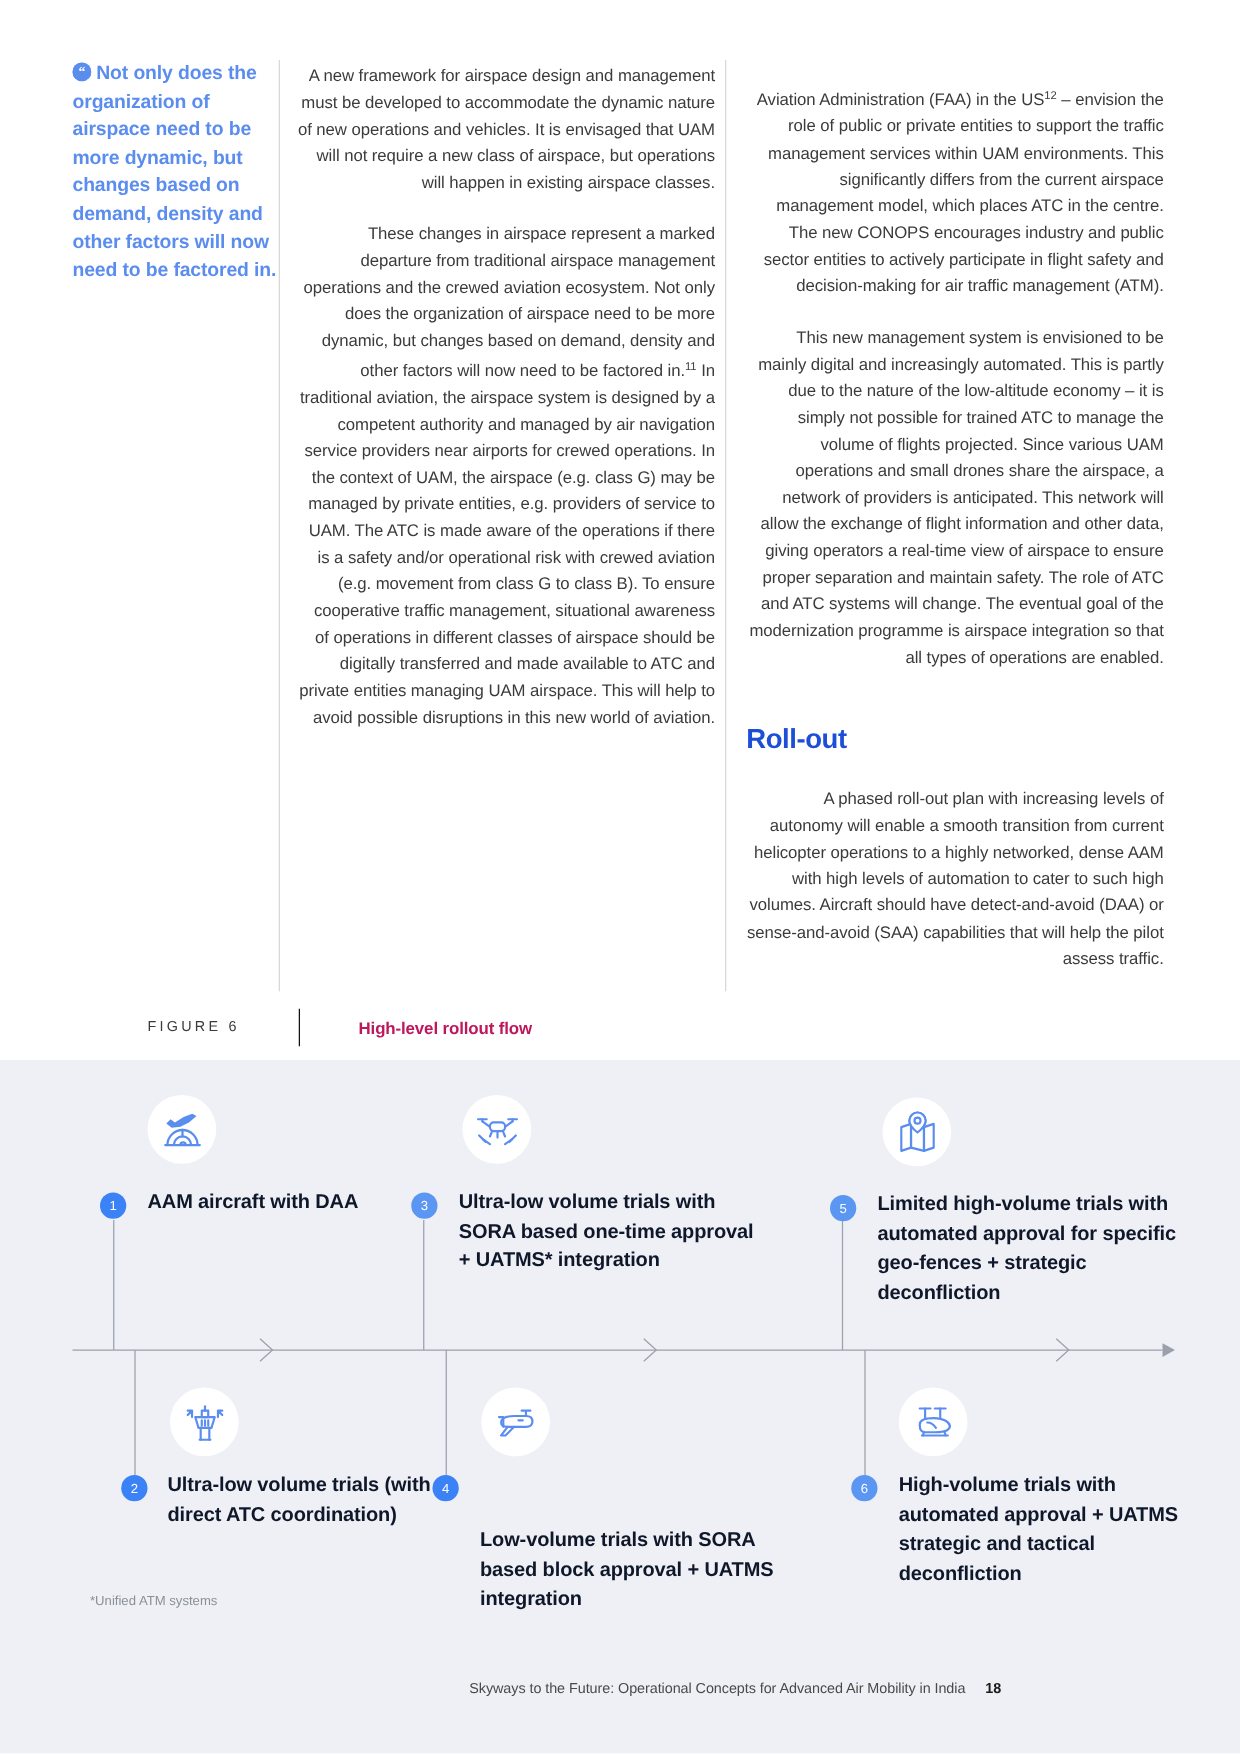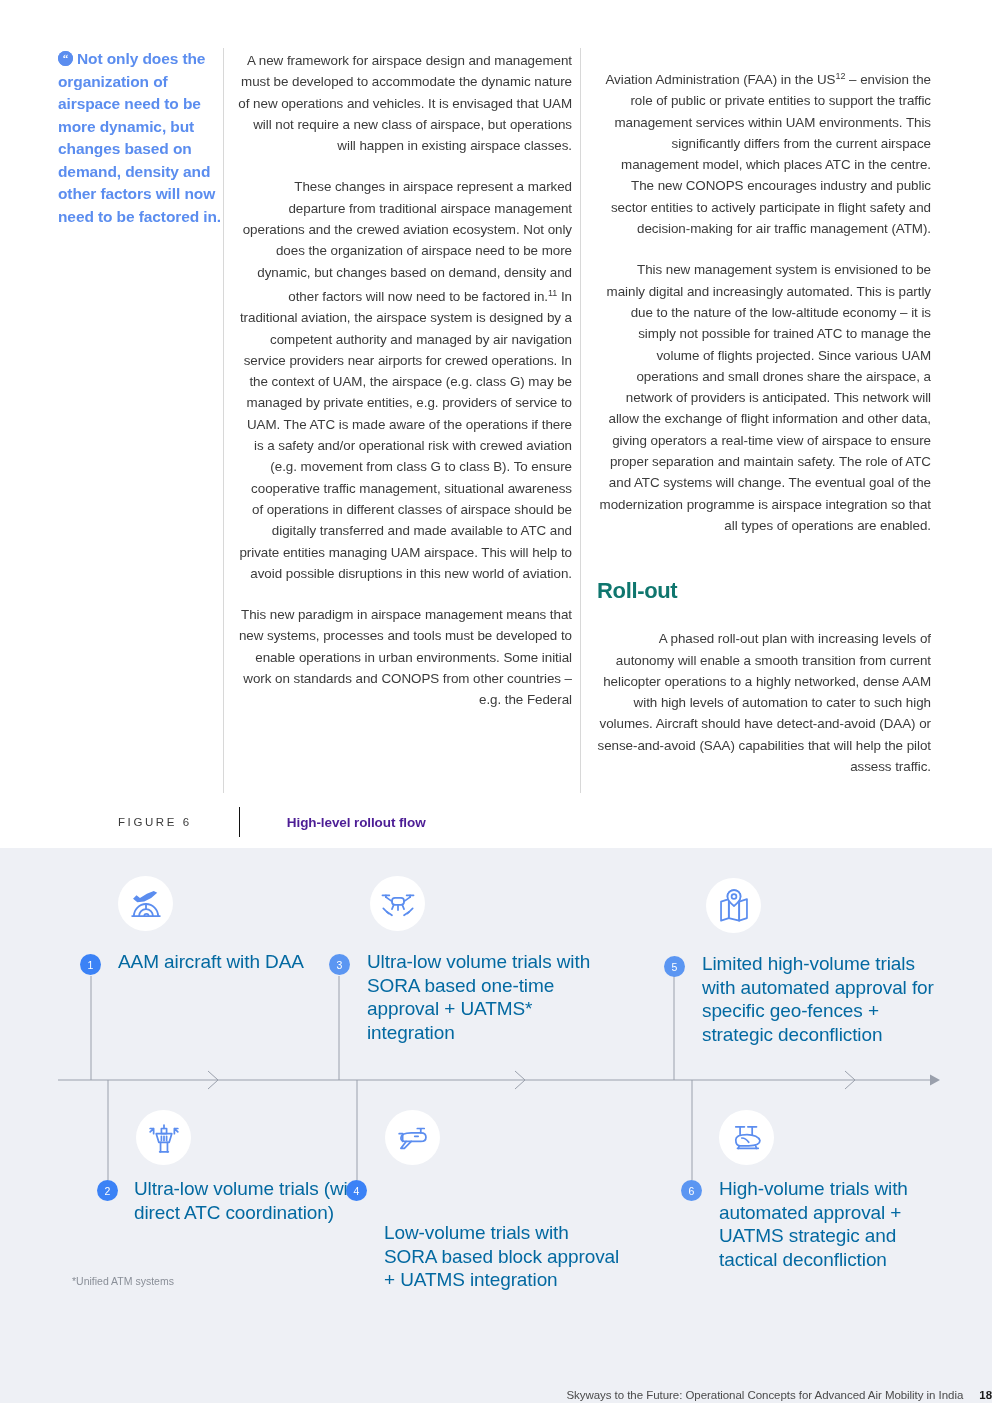--- a/index.html
+++ b/index.html
@@ -81,21 +81,21 @@
     line-height: 29px;
     font-weight: 700;
     color: #1a1a1a;
     letter-spacing: -0.35px;
     margin-bottom: 21px;
   }
   h2.roll-heading {
     font-size: 22px;
     line-height: 29px;
     font-weight: 700;
-    color: #0f766e;
+    color: #1d4ed8;
     letter-spacing: -0.35px;
     margin-top: 40px;
     margin-bottom: 23px;
   }
   p.body {
     font-size: 13.4px;
     line-height: 21.3px;
     color: #3b3b3b;
     margin-bottom: 20px;
     letter-spacing: -0.05px;
@@ -122,21 +122,21 @@
   }
   .fig-divider {
     width: 1px;
     height: 30px;
     background: #111;
     margin-right: 18px;
   }
   .fig-title {
     font-size: 13.5px;
     font-weight: 700;
-    color: #4c1d95;
+    color: #be185d;
     letter-spacing: -0.1px;
   }
 
   
   .figure-panel {
     position: absolute;
     left: 0; top: 848px;
     width: 992px;
     height: 555px;
     background: #eef0f5;
@@ -164,47 +164,47 @@
     font-size: 10.5px;
     display: flex;
     align-items: center;
     justify-content: center;
     font-weight: 400;
     z-index: 3;
   }
   .badge.soft { background: #5b96f2; }
   .step-label {
     position: absolute;
-    font-size: 19px;
+    font-size: 16px;
     line-height: 23.5px;
-    color: #0369a1;
+    color: #0f172a;
     letter-spacing: -0.1px;
     width: 230px;
+    font-weight: bold;
   }
   .step-label.wide { width: 240px; }
 
   .footnote {
     position: absolute;
     left: 72px;
     top: 1275px;
     font-size: 10.5px;
     color: #8a8f98;
     letter-spacing: 0px;
   }
 
   .footer {
     position: absolute;
     left: 0;
     top: 1345px;
-    width: 992px;
+    width: 801px;
     text-align: right;
     font-size: 11.5px;
     color: #4a4a4a;
     letter-spacing: -0.05px;
-    margin-top: 44px;
   }
   .footer .pg { margin-left: 16px; font-weight: 700; color: #1a1a1a; }
 </style>
 </head>
 <body>
 
 <div class="page">
 
   <div class="content-area">
 
@@ -214,21 +214,20 @@
               <text x="7.5" y="10.6" font-family="Liberation Serif, serif" font-size="11" font-weight="700" fill="#ffffff" text-anchor="middle">“</text>
             </svg></span><span>Not only does the organization of airspace need to be more dynamic, but changes based on demand, density and other factors will now need to be factored in.</span></div>
     </div>
 
     <div class="vrule"></div>
     <div class="vrule2"></div>
 
     <div class="col col-mid">
       <p class="body">A new framework for airspace design and management must be developed to accommodate the dynamic nature of new operations and vehicles. It is envisaged that UAM will not require a new class of airspace, but operations will happen in existing airspace classes.</p>
       <p class="body"><span>These changes in airspace represent a marked departure from traditional airspace management operations and the crewed aviation ecosystem. Not only does the organization of airspace need to be more dynamic, but changes based on demand, density and other factors will now need to be factored in.</span><sup>11</sup> <span>In traditional aviation, the airspace system is designed by a competent authority and managed by air navigation service providers near airports for crewed operations. In the context of UAM, the airspace (e.g. class G) may be managed by private entities, e.g. providers of service to UAM. The ATC is made aware of the operations if there is a safety and/or operational risk with crewed aviation (e.g. movement from class G to class B). To ensure cooperative traffic management, situational awareness of operations in different classes of airspace should be digitally transferred and made available to ATC and private entities managing UAM airspace. This will help to avoid possible disruptions in this new world of aviation.</span></p>
-      <p class="body">This new paradigm in airspace management means that new systems, processes and tools must be developed to enable operations in urban environments. Some initial work on standards and CONOPS from other countries – e.g. the Federal</p>
     </div>
 
     <div class="col col-right">
       <p class="body"><span>Aviation Administration (FAA) in the US</span><sup>12</sup><span> – envision the role of public or private entities to support the traffic management services within UAM environments. This significantly differs from the current airspace management model, which places ATC in the centre. The new CONOPS encourages industry and public sector entities to actively participate in flight safety and decision-making for air traffic management (ATM).</span></p>
       <p class="body">This new management system is envisioned to be mainly digital and increasingly automated. This is partly due to the nature of the low-altitude economy – it is simply not possible for trained ATC to manage the volume of flights projected. Since various UAM operations and small drones share the airspace, a network of providers is anticipated. This network will allow the exchange of flight information and other data, giving operators a real-time view of airspace to ensure proper separation and maintain safety. The role of ATC and ATC systems will change. The eventual goal of the modernization programme is airspace integration so that all types of operations are enabled.</p>
       <h2 class="roll-heading">Roll-out</h2>
       <p class="body">A phased roll-out plan with increasing levels of autonomy will enable a smooth transition from current helicopter operations to a highly networked, dense AAM with high levels of automation to cater to such high volumes. Aircraft should have detect-and-avoid (DAA) or sense-and-avoid (SAA) capabilities that will help the pilot assess traffic.</p>
     </div>
   </div>
 

